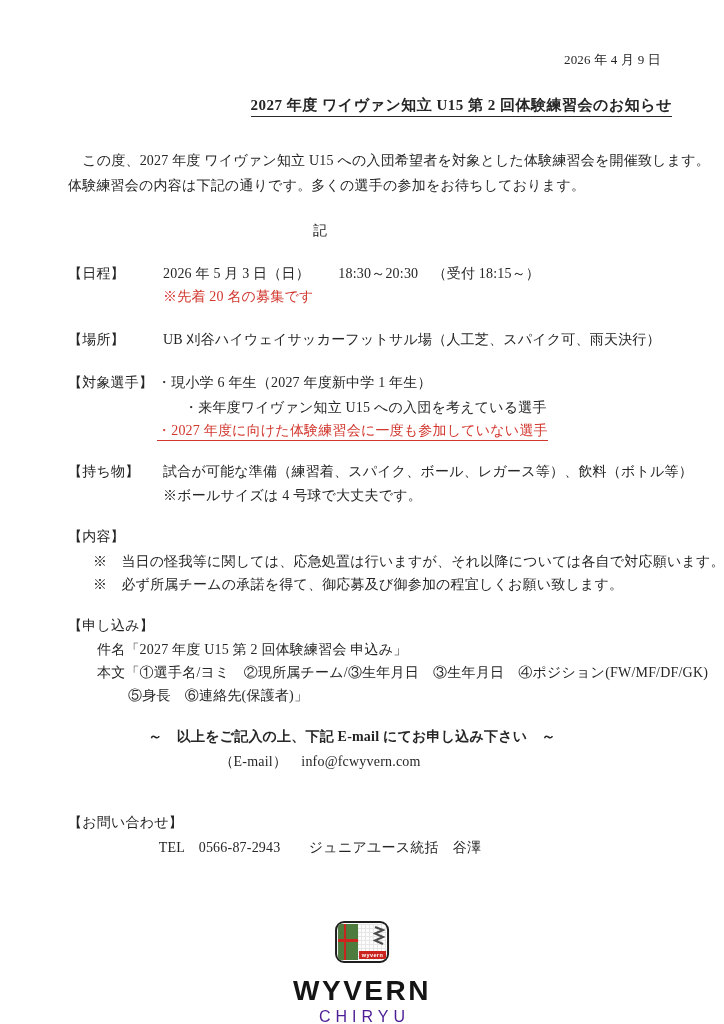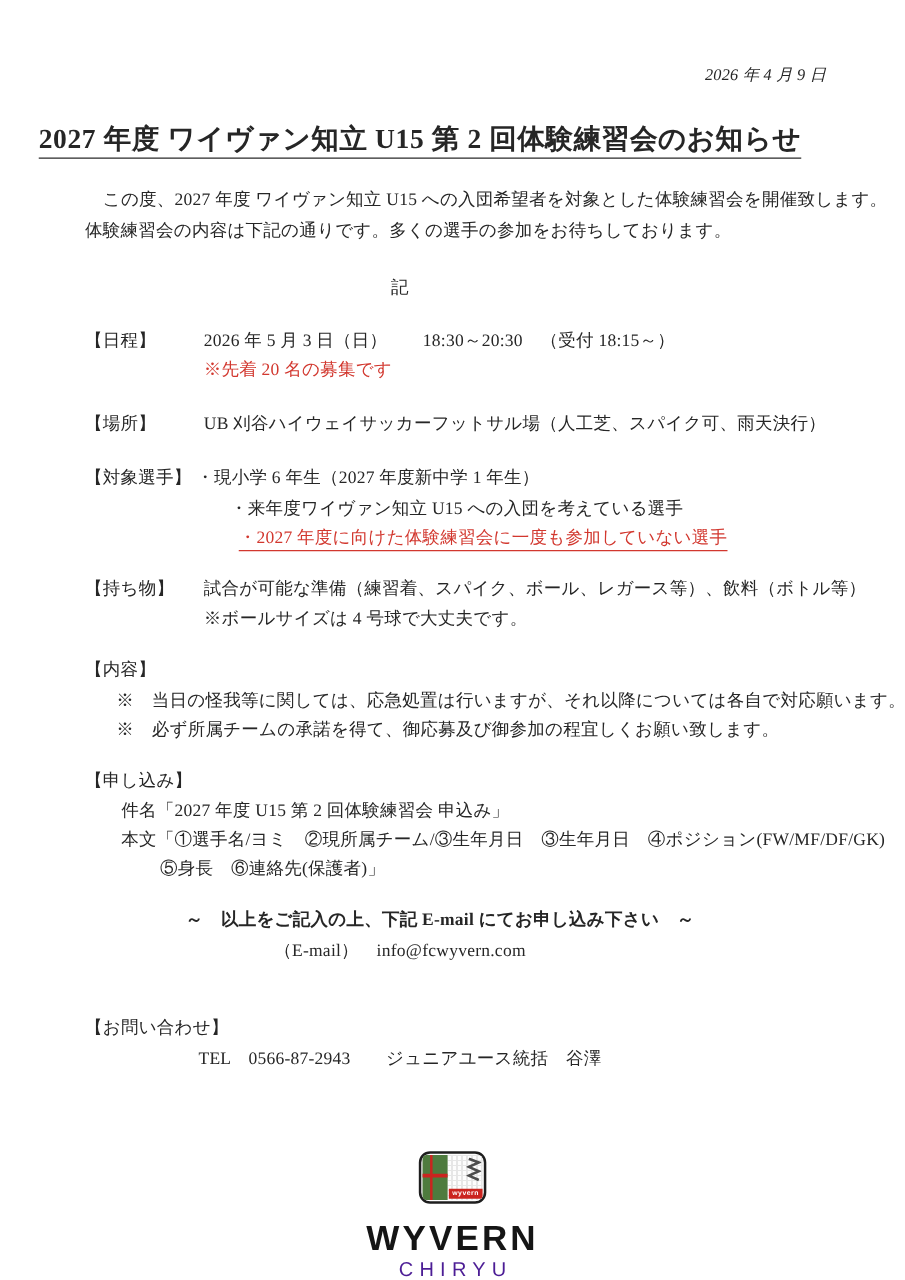--- a/index.html
+++ b/index.html
@@ -12,40 +12,39 @@
     color: #262626;
     overflow: hidden;
   }
   .line {
     position: absolute;
     font-size: 14px;
     line-height: 20px;
     white-space: nowrap;
     letter-spacing: 0.2px;
   }
-  .small { font-size: 13px; font-style: italic; }
+  .small { font-size: 13px; }
   .centered { left: 0; width: 640px; text-align: center; }
   .doc-title {
     position: absolute;
     top: 96px; left: 0; width: 672px;
-    text-align: center;
-    font-size: 22px;
+    text-align: right;
+    font-size: 15px;
     font-weight: bold;
     letter-spacing: 0.5px;
   }
   .doc-title .underlined {
     border-bottom: 1.6px solid #2a2a2a;
     padding-bottom: 3px;
   }
   .red { color: var(--red); }
   .red-underline {
     color: var(--red);
     border-bottom: 1.3px solid var(--red);
     padding-bottom: 1.5px;
-    margin-left: 34px;
   }
   .bold { font-weight: bold; margin-left: 32px; }
 
   
   .logo {
     position: absolute;
     top: 921px;
     left: 50%;
     transform: translateX(-50%);
     display: flex;

